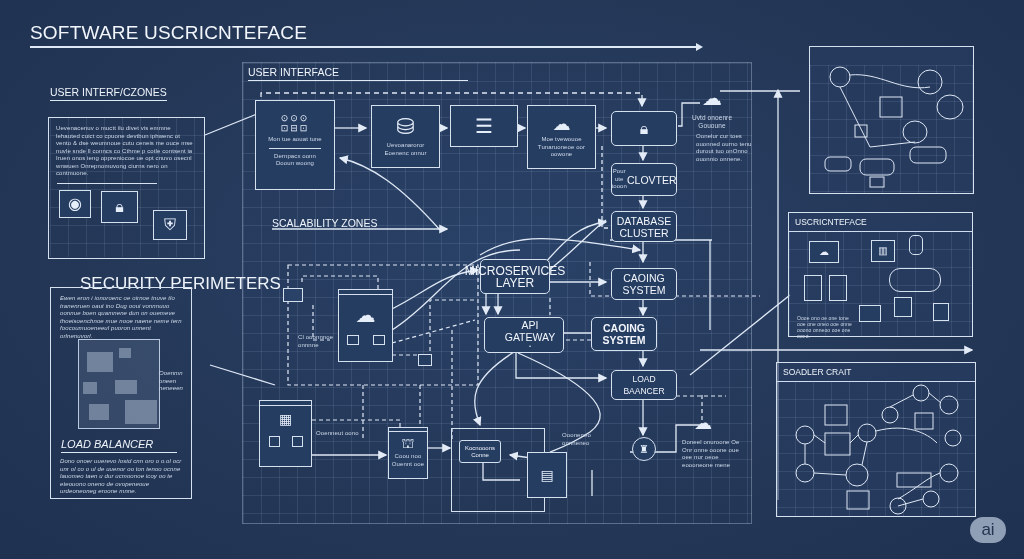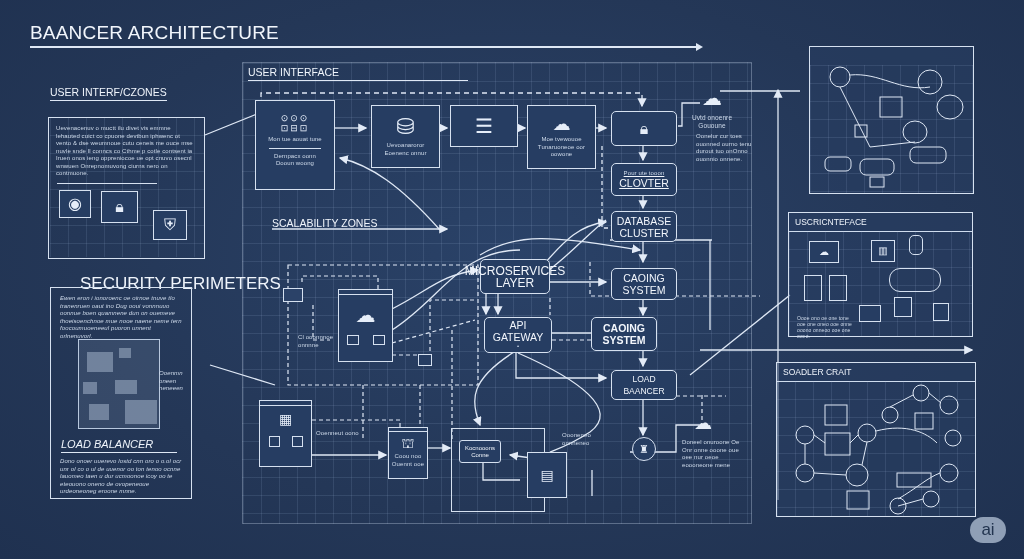--- a/index.html
+++ b/index.html
@@ -102,21 +102,21 @@
     <line x1="452" y1="330" x2="452" y2="440"></line>
     <polyline points="312,420 400,420 400,428"></polyline>
     <polyline points="552,340 606,340"></polyline>
     <polyline points="550,298 550,315"></polyline>
     <polyline points="590,262 590,296 760,296"></polyline>
     <line x1="702" y1="395" x2="702" y2="420"></line>
     <line x1="655" y1="396" x2="726" y2="396"></line>
   </g>
 </svg>
 
-<div class="abs title">BAANCER ARCHITECTURE</div>
+<div class="abs title">SOFTWARE USCRICNTEFACE</div>
 <div class="abs title-rule"></div>
 <div class="abs arrow-r" style="left:696px;top:43px;"></div>
 
 <div class="abs hdr" style="left:50px;top:86px;">USER INTERF/CZONES</div>
 <div class="abs panel" style="left:48px;top:117px;width:155px;height:140px;background:transparent;">
   <div class="gib" style="position:absolute;left:7px;top:7px;width:140px;">Uevenacenuv o muctt ilu divet vis emmne lehauted cuict co cpuone devtbun iphwenc ot vento &amp; dse weumnoue cutu ceneis me ouce mse nuvle snde ll conncs co Cthme p cotle contsent ia Iruen onos ieng oppreniocoe ue opt cnuvo osecnl wnwuen Onrepnomuvong ciurns nero on contmuone.</div>
   <div class="abs" style="left:8px;top:65px;width:100px;height:1px;border-top:1.2px solid #d6e1f0;"></div>
   <div class="abs sq" style="left:10px;top:72px;width:30px;height:26px;">
       <span class="icon">◉</span>
     </div>
@@ -161,38 +161,38 @@
   <span class="icon" style="font-size:20px;">☰</span>
 </div>
 <div class="abs sq" style="left:527px;top:105px;width:67px;height:62px;flex-direction:column;">
   <span class="icon" style="font-size:18px;">☁</span>
   <div class="gib gib-c" style="width:60px;margin-top:3px;">Moe tvewouoe Tunaruoneoe oor oowone</div>
 </div>
 
 <div class="abs box" style="left:611px;top:111px;width:64px;height:33px;">
   <span class="icon">🔒︎</span>
 </div>
-<div class="abs box" style="left:611px;top:163px;width:64px;height:31px;flex-direction:column;text-decoration:underline;">
+<div class="abs box" style="left:611px;top:163px;width:64px;height:31px;flex-direction:row;">
   <div class="gib">Pour ute tooon</div>
   <div>CLOVTER</div>
 </div>
 <div class="abs box" style="left:611px;top:211px;width:64px;height:29px;white-space:pre-line;">DATABASE
 CLUSTER</div>
 
 <div class="abs" style="left:682px;top:88px;width:72px;">
   <div class="icon" style="text-align:center;font-size:20px;padding-left:0;width:60px;">☁</div>
   <div class="gib gib-c" style="width:60px;margin-top:6px;font-size:6.5px;">Uvtd onoenre Gououne</div>
   <div class="gib" style="width:56px;margin-top:4px;margin-left:14px;">Oonelur cur toes ouonned ourno tenu durout tuo onOnno ouonnio onnene.</div>
 </div>
 
 <div class="abs hdr" style="left:272px;top:217px;border:none;">SCALABILITY ZONES</div>
 
 <div class="abs box" style="left:480px;top:259px;width:68px;height:33px;white-space:pre-line;font-size:12px;">MICROSERVICES
 LAYER</div>
-<div class="abs box" style="left:484px;top:317px;width:66px;height:34px;flex-direction:column;">
+<div class="abs box" style="left:484px;top:317px;width:66px;height:34px;flex-direction:column;padding-left:12px;">
   <div>API GATEWAY</div>
   <div class="gib">•</div>
 </div>
 <div class="abs box" style="left:611px;top:268px;width:64px;height:30px;white-space:pre-line;">CAOING
 SYSTEM</div>
 <div class="abs box" style="left:591px;top:317px;width:64px;height:32px;white-space:pre-line;font-weight:bold;">CAOING
 SYSTEM</div>
 <div class="abs box" style="left:611px;top:370px;width:64px;height:28px;font-size:8.5px;">LOAD BAANCER</div>
 
 <div class="abs sq" style="left:338px;top:289px;width:53px;height:71px;flex-direction:column;justify-content:flex-start;">

